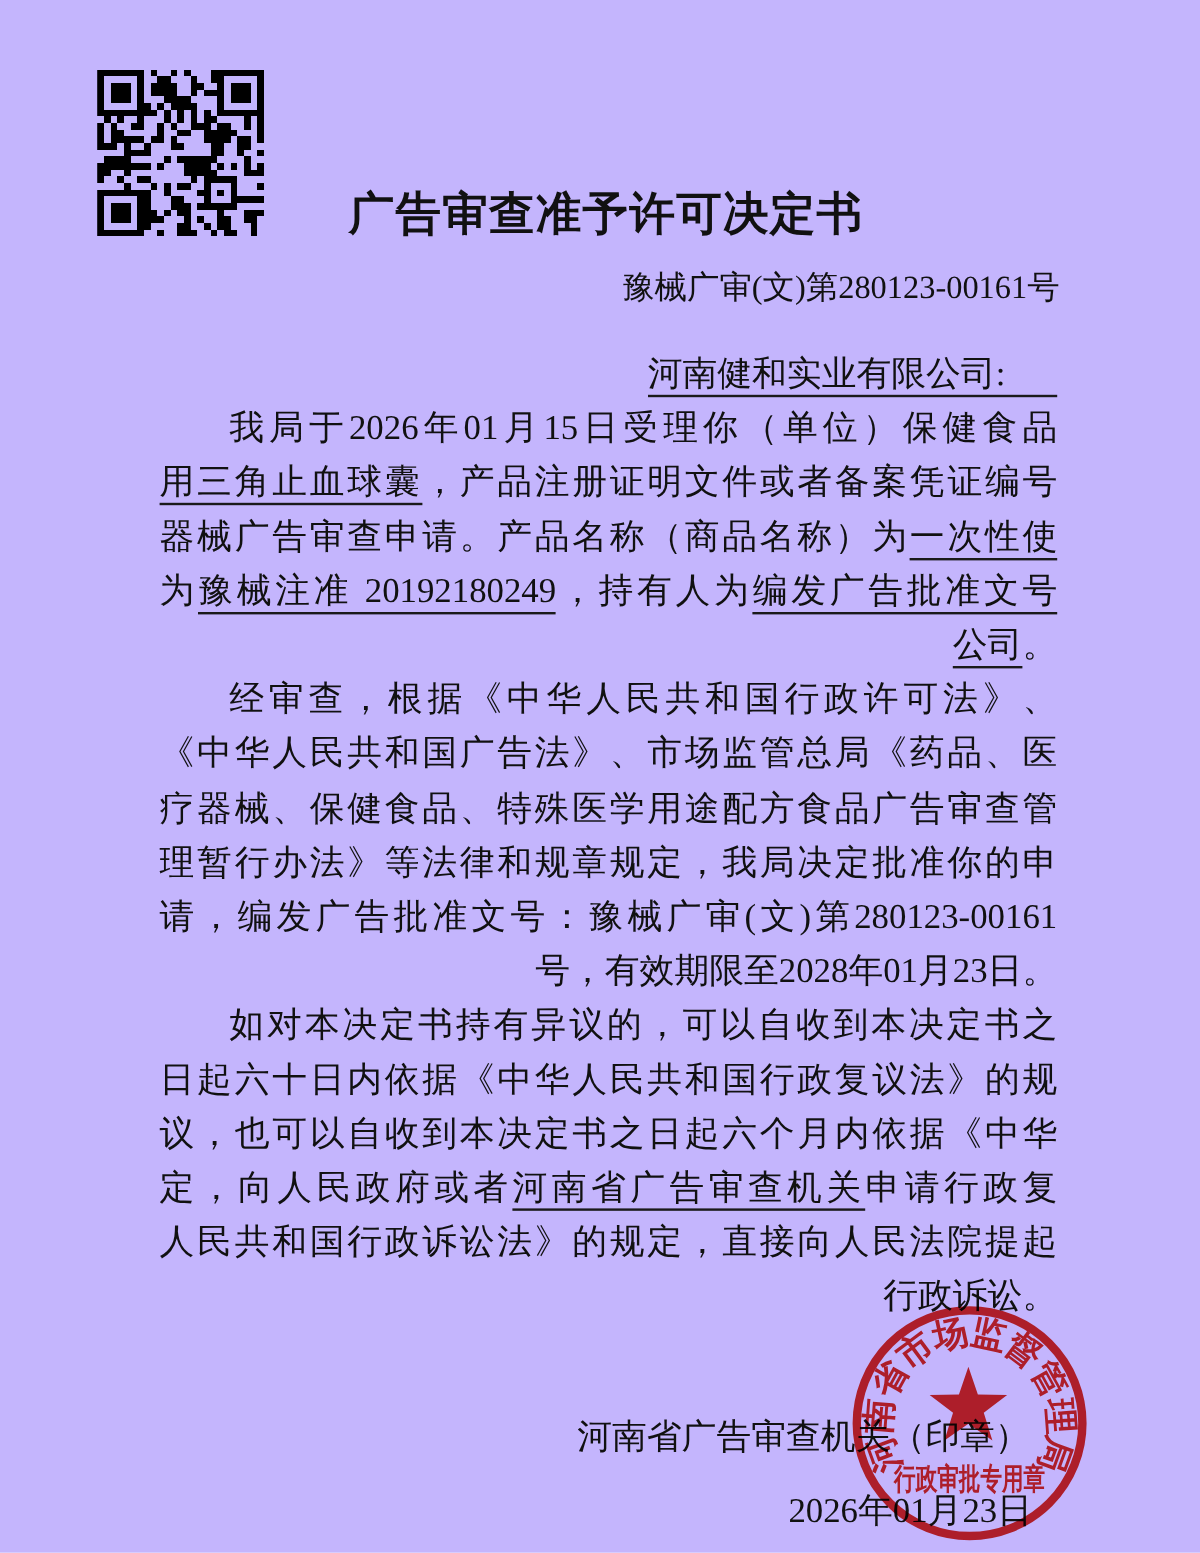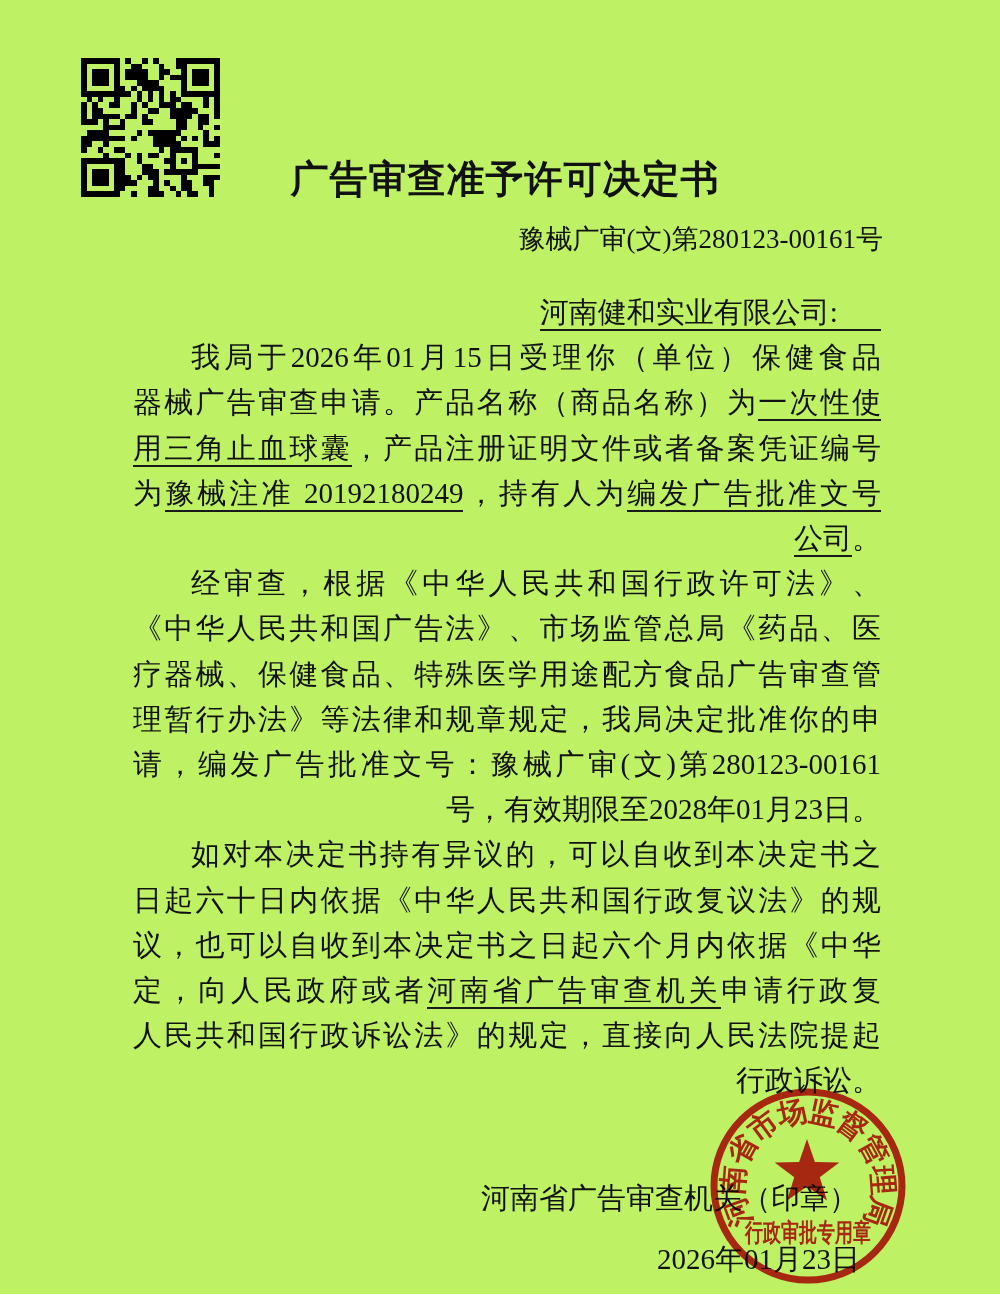--- a/index.html
+++ b/index.html
@@ -1,17 +1,17 @@
 <!DOCTYPE html>
 <html><head>
 <meta charset="utf-8">
 <style>
   html,body{margin:0;padding:0;}
   .page{
-    position:relative;width:1000px;height:1294px;background:#bef264;overflow:hidden;
+    position:relative;width:1000px;height:1294px;background:#c4b5fd;overflow:hidden;
     font-family:"Liberation Serif","DejaVu Serif",serif;color:#111;
   }
   .qr{position:absolute;left:81px;top:58px;width:139px;height:139px;}
   .title{
     position:absolute;left:0;top:155px;width:1000px;text-align:center;
     font-size:38px;font-weight:bold;letter-spacing:1px;line-height:48px;
     padding-left:10px;box-sizing:border-box;
   }
   .docnum{
     position:absolute;top:222px;right:117px;font-size:27px;line-height:34px;white-space:pre;
@@ -366,22 +366,22 @@
       <rect x="23" y="24" width="1" height="1" fill="#000"></rect>
     </svg>
 
   <div class="title">广告审查准予许可决定书</div>
 
   <div class="docnum">豫械广审(文)第280123-00161号</div>
 
   <div class="body-block" id="body-block">
       <div class="doc-line"><span class="u u-pad">河南健和实业有限公司: </span></div>
       <div class="doc-line justify indent"><span>我局于2026年01月15日受理你（单位）保健食品</span></div>
+      <div class="doc-line justify"><span class="u">用三角止血球囊</span><span>，产品注册证明文件或者备案凭证编号</span></div>
       <div class="doc-line justify"><span>器械广告审查申请。产品名称（商品名称）为</span><span class="u">一次性使</span></div>
-      <div class="doc-line justify"><span class="u">用三角止血球囊</span><span>，产品注册证明文件或者备案凭证编号</span></div>
       <div class="doc-line justify"><span>为</span><span class="u">豫械注准 20192180249</span><span>，持有人为</span><span class="u">编发广告批准文号</span></div>
       <div class="doc-line"><span class="u">公司</span><span>。</span></div>
       <div class="doc-line justify indent"><span>经审查，根据《中华人民共和国行政许可法》、</span></div>
       <div class="doc-line justify"><span>《中华人民共和国广告法》、市场监管总局《药品、医</span></div>
       <div class="doc-line justify"><span>疗器械、保健食品、特殊医学用途配方食品广告审查管</span></div>
       <div class="doc-line justify"><span>理暂行办法》等法律和规章规定，我局决定批准你的申</span></div>
       <div class="doc-line justify"><span>请，编发广告批准文号：豫械广审(文)第280123-00161</span></div>
       <div class="doc-line"><span>号，有效期限至2028年01月23日。</span></div>
       <div class="doc-line justify indent"><span>如对本决定书持有异议的，可以自收到本决定书之</span></div>
       <div class="doc-line justify"><span>日起六十日内依据《中华人民共和国行政复议法》的规</span></div>

